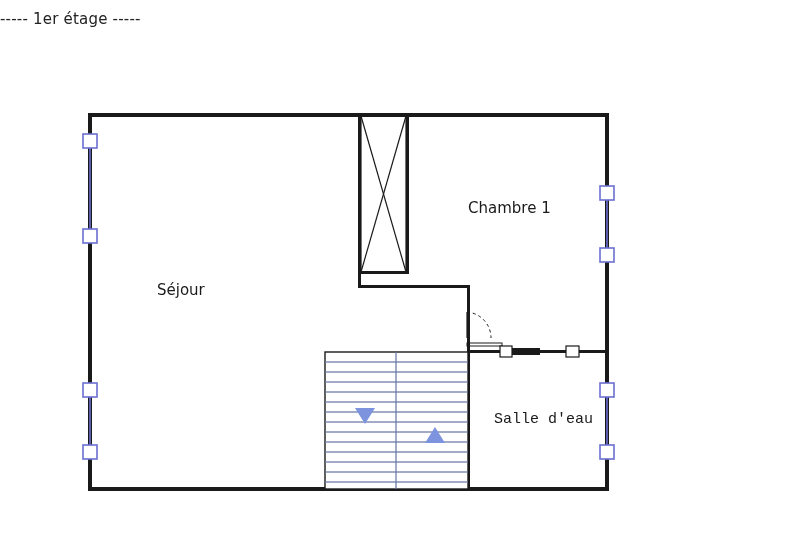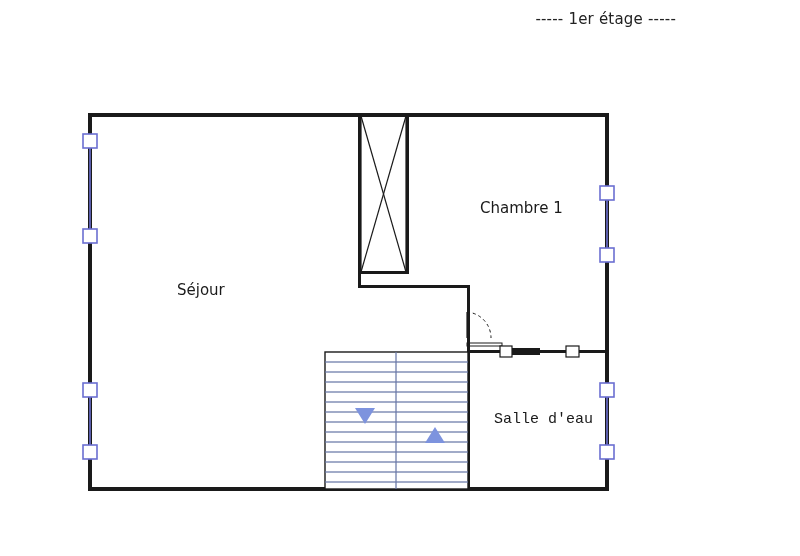--- a/index.html
+++ b/index.html
@@ -21,37 +21,37 @@
     top: 0;
     width: 800px;
     height: 556px;
   }
 
   .plan-title {
     position: absolute;
     left: 0;
     top: 10px;
     width: 676px;
-    text-align: right;
+    text-align: left;
     font-size: 15px;
     color: #222222;
     letter-spacing: 0.2px;
     font-family: "DejaVu Sans", sans-serif;
   }
 
   .room-label {
     position: absolute;
     font-size: 15px;
     color: #1a1a1a;
     white-space: nowrap;
     font-family: "DejaVu Sans", sans-serif;
   }
 
-  #label-sejour   { left: 177px; top: 281px; }
-  #label-chambre1 { left: 468px; top: 199px; margin-left: 12px; }
+  #label-sejour   { left: 157px; top: 281px; }
+  #label-chambre1 { left: 468px; top: 199px; }
   #label-salledeau{ left: 494px; top: 411px; font-family: Liberation Mono, monospace; }
 </style>
 </head>
 <body>
 
 <div>
 
   <div class="plan-title">----- 1er étage  -----</div>
 
   <svg id="floorplan" viewBox="0 0 800 556">

